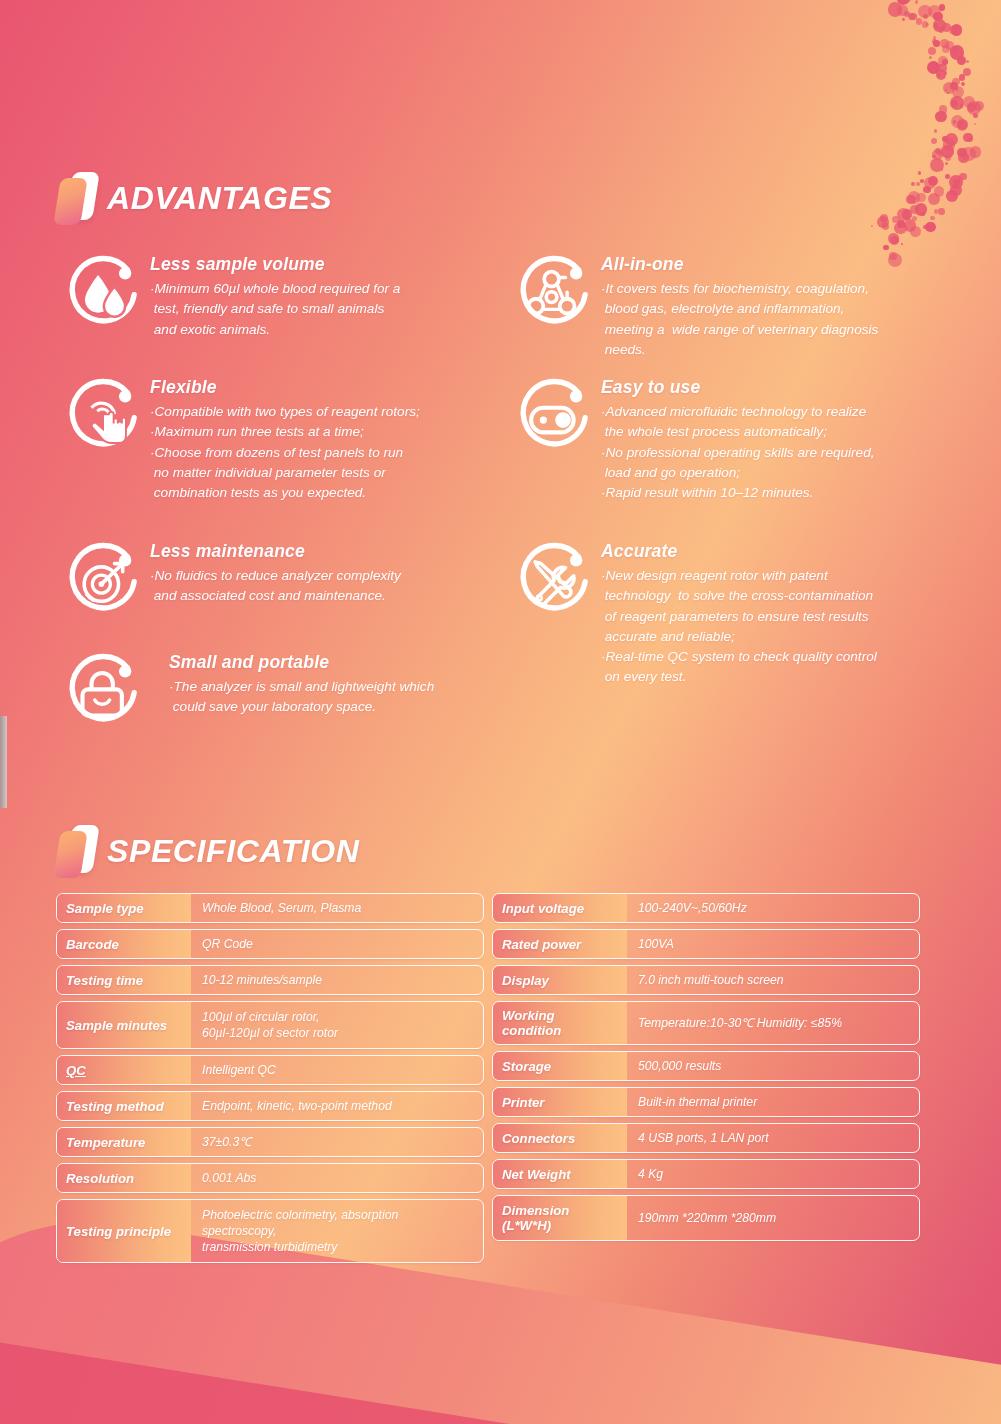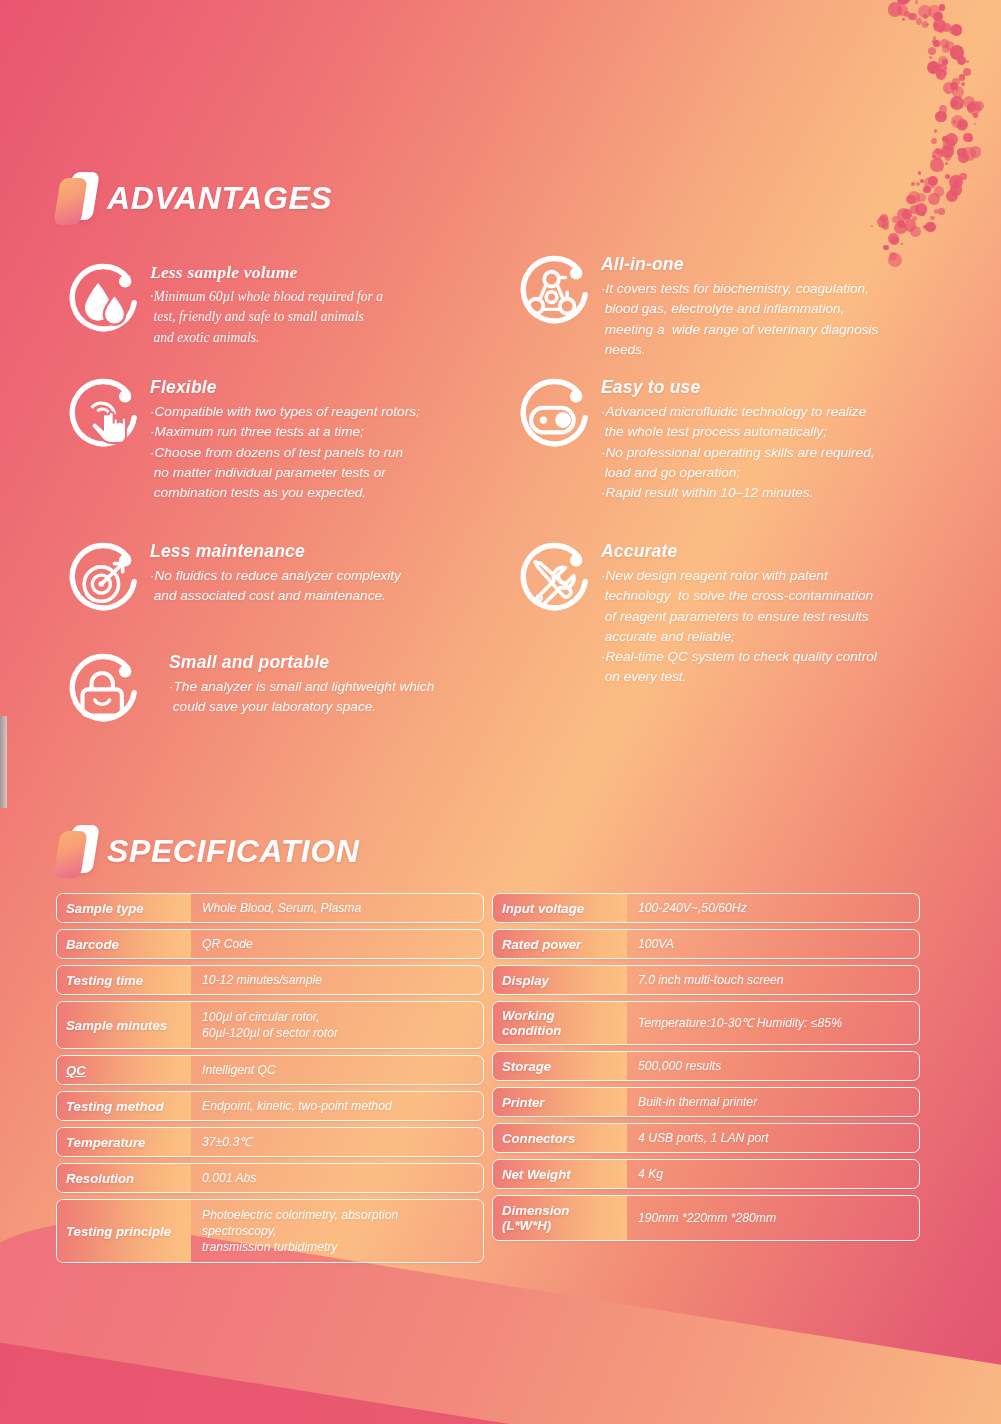--- a/index.html
+++ b/index.html
@@ -307,21 +307,21 @@
     </div>
 
   <div class="section-head" style="left:56px; top:172px;justify-content:flex-end;">
     <div class="head-mark">
       <div class="back"></div>
         <div class="front"></div>
     </div>
     <div class="head-title">ADVANTAGES</div>
   </div>
 
-  <div class="feature" style="left:62px; top:258px; width:420px;font-family:Liberation Serif, serif;">
+  <div class="feature" style="left:62px; top:250px; width:420px;">
     <div class="icon-wrap">
       <svg width="82" height="82" viewBox="0 0 100 100">
         <path d="M80 22 A38 38 0 1 0 88 52" fill="none" stroke="#fff" stroke-width="6.5" stroke-linecap="round"></path>
         <circle cx="77" cy="26" r="7.5" fill="#fff"></circle>
         <path d="M44 28 C44 28 28 48 28 58 a16 16 0 0 0 32 0 C60 48 44 28 44 28 Z" fill="#fff"></path>
         <path d="M64 42 C64 42 51 58 51 66 a13 13 0 0 0 26 0 C77 58 64 42 64 42 Z" fill="#fff" stroke="#ef6d78" stroke-width="3"></path>
       </svg>
     </div>
     <div class="f-text">
       <div class="f-title">Less sample volume</div>

